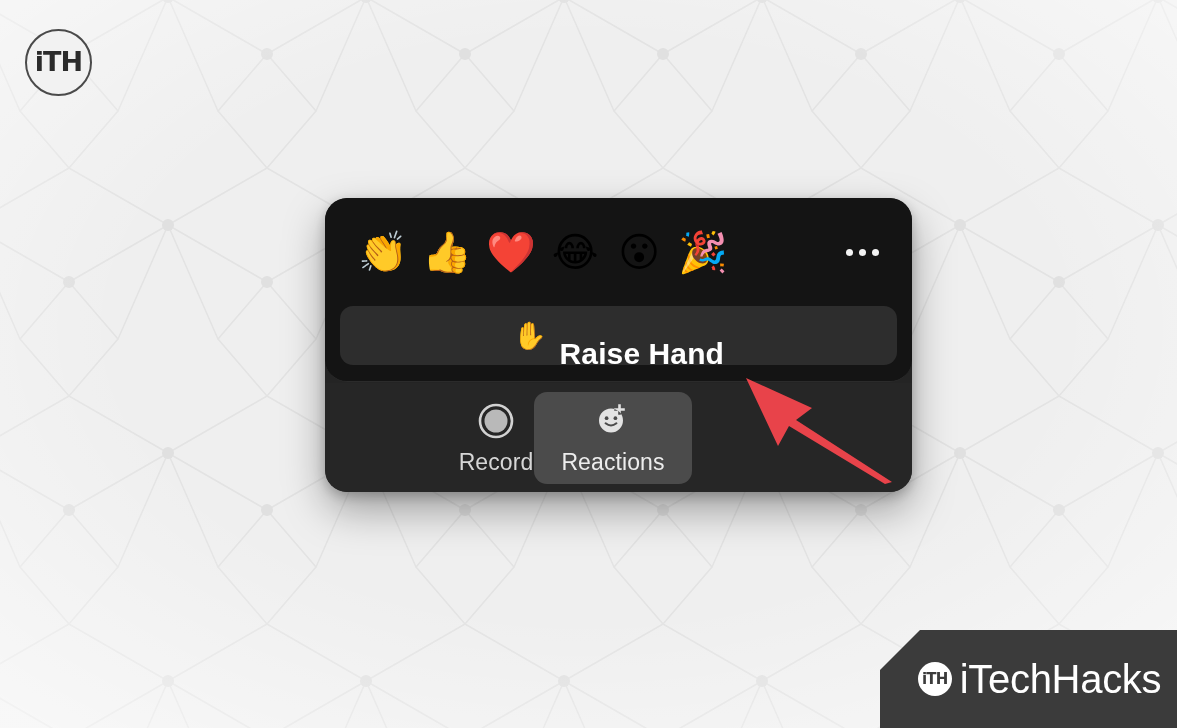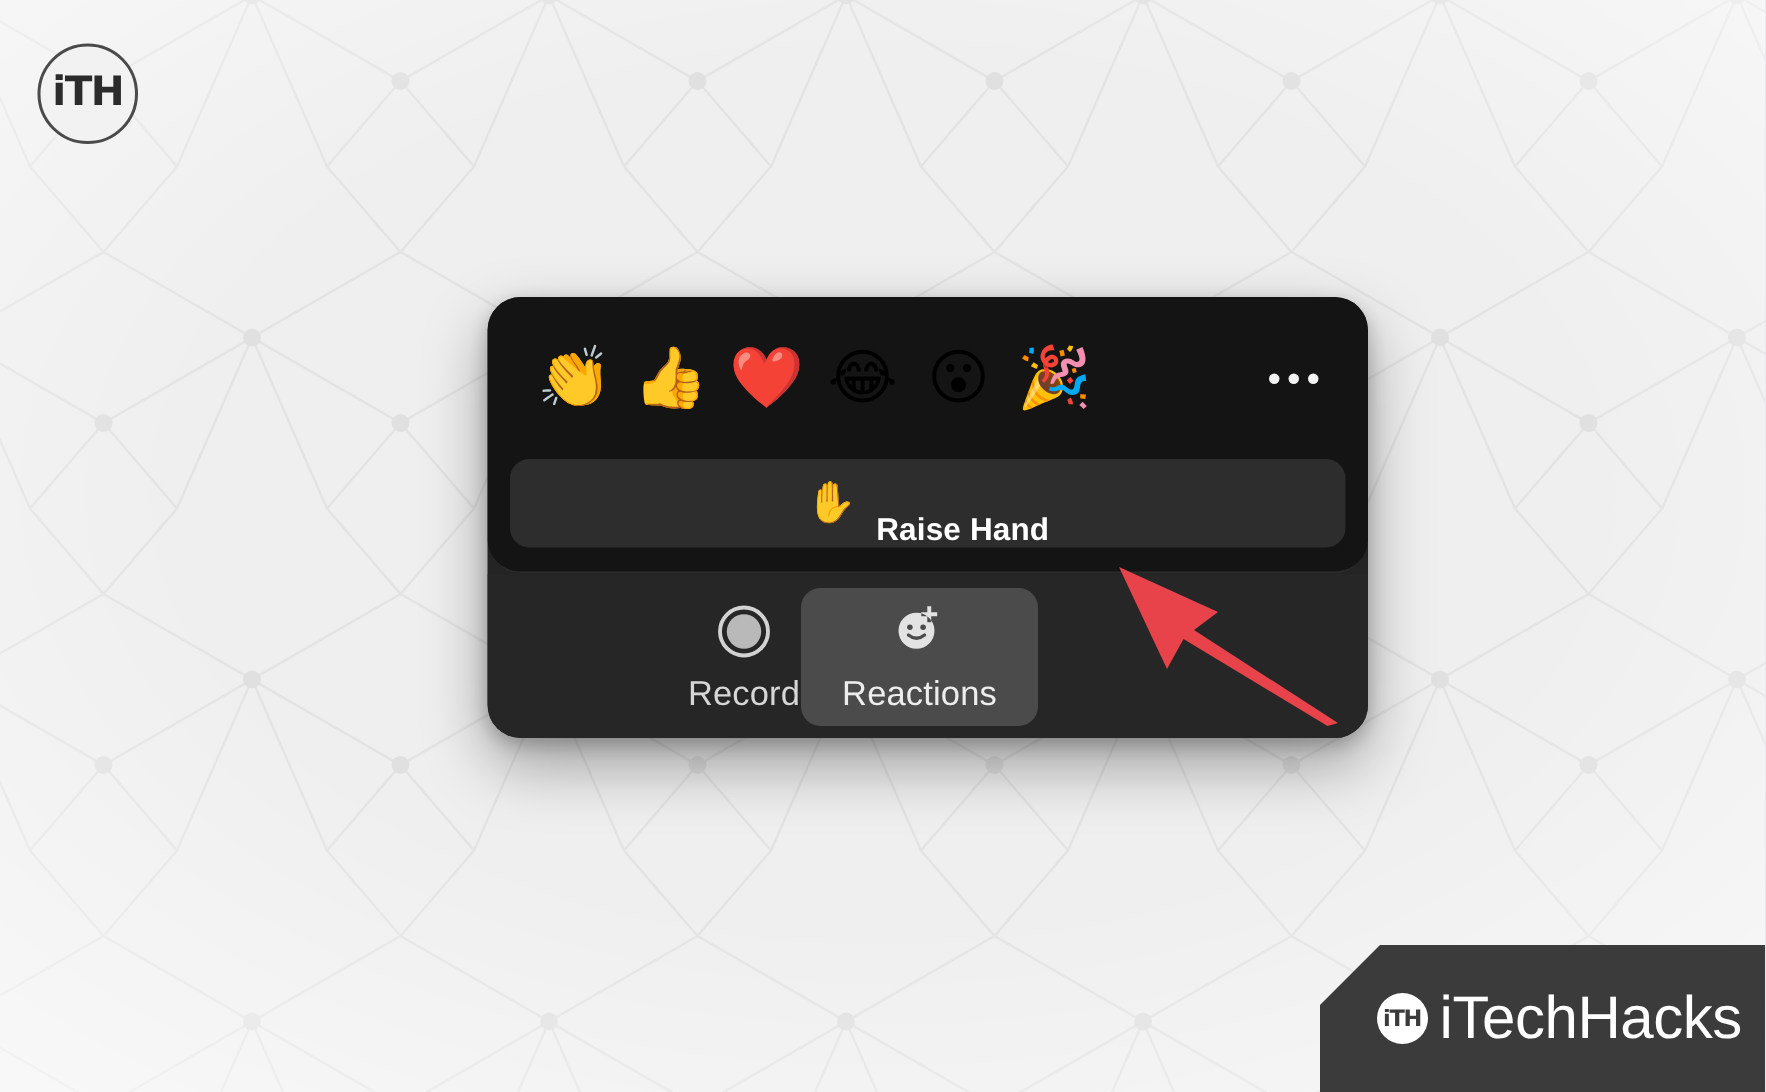--- a/index.html
+++ b/index.html
@@ -135,21 +135,21 @@
     cursor: pointer;
     box-sizing: border-box;
   }
   #raise-hand-button .hand {
     font-size: 27px;
     line-height: 1;
     font-family: "DejaVu Sans", sans-serif;
   }
   #raise-hand-button .label {
     color: #ffffff;
-    font-size: 21px;
+    font-size: 30px;
     font-weight: 700;
     letter-spacing: 0.1px;
     margin-top: 36px;
   }
 
   
   #toolbar-strip {
     position: absolute;
     left: 0;
     top: 185px;

